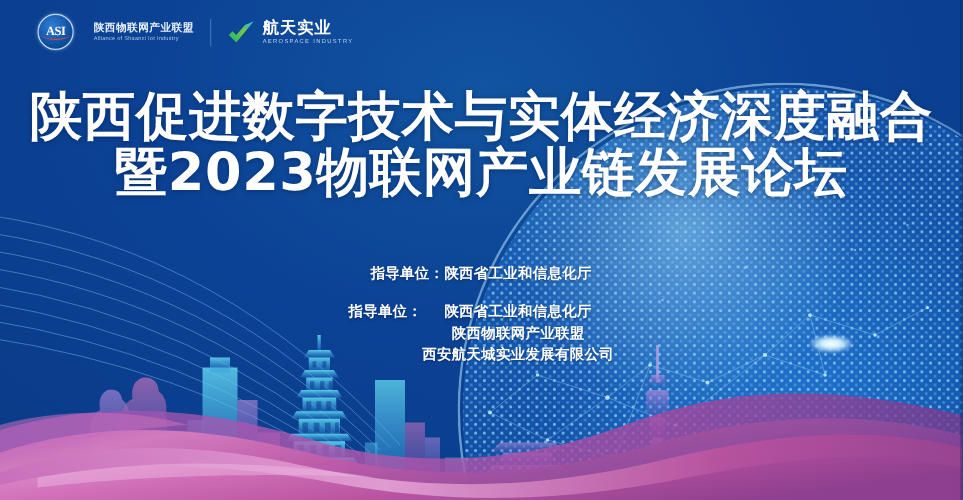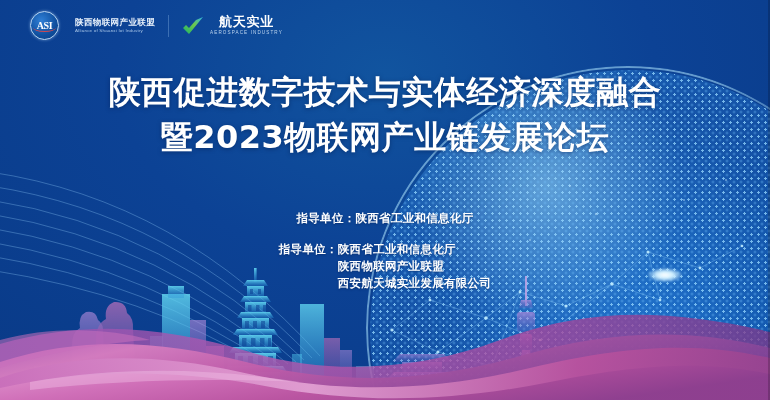--- a/index.html
+++ b/index.html
@@ -72,44 +72,44 @@
   }
   .asi-mark:after{
     content:"";position:absolute;left:2px;top:11px;width:23px;height:8px;
     border-bottom:1.2px solid rgba(230,70,70,.9);border-radius:0 0 50% 50%;
   }
   .asi-txt{display:flex;flex-direction:column;justify-content:center;line-height:1;}
   .asi-cn{font-size:8.5px;color:#e8f1fb;font-weight:bold;letter-spacing:.4px;white-space:nowrap;}
   .asi-en{font-size:4.4px;color:#a8c6e8;letter-spacing:.2px;margin-top:2.5px;white-space:nowrap;
           transform:scaleX(1.02);transform-origin:left;}
   .divider-v{width:1px;height:22px;background:rgba(150,190,235,.35);}
-  .aero-logo{display:flex;align-items:center;gap:6px;text-align:center;}
+  .aero-logo{display:flex;align-items:center;gap:6px;}
   .aero-mark{width:22px;height:22px;position:relative;}
   .aero-txt{display:flex;flex-direction:column;line-height:1;}
   .aero-cn{font-size:13px;color:#ffffff;font-weight:bold;letter-spacing:.8px;white-space:nowrap;}
   .aero-en{font-size:4.6px;color:#bcd4ee;letter-spacing:1.1px;margin-top:3px;white-space:nowrap;}
 
   
   .content{position:absolute;left:0;top:0;width:770px;height:400px;}
   .title{
     position:absolute;left:0;top:70px;width:770px;text-align:center;
     font-family:"DejaVu Sans","Liberation Sans",sans-serif;
-    font-weight:bold;color:#ffffff;font-size:32px;line-height:45px;letter-spacing:.5px;
+    font-weight:bold;color:#ffffff;font-size:42px;line-height:45px;letter-spacing:.5px;
     text-shadow:0 1px 4px rgba(3,30,80,.55);
   }
   .title .l2{display:block;}
   .datebar{
     position:absolute;left:0;top:160px;width:770px;text-align:center;
     font-family:"DejaVu Sans","Liberation Sans",sans-serif;
     font-weight:bold;color:#ffffff;font-size:16px;letter-spacing:1px;
     text-shadow:0 1px 3px rgba(3,30,80,.5);
   }
   .orgs{position:absolute;left:0;top:210px;width:770px;}
   .org-block{display:flex;justify-content:center;margin-bottom:14px;}
-  .org-inner{display:flex;align-items:flex-start;}
+  .org-inner{display:flex;align-items:flex-start;text-align:center;}
   .org-label{
     font-family:"DejaVu Sans","Liberation Sans",sans-serif;
     font-weight:bold;color:#ffffff;font-size:11.5px;line-height:17px;
     white-space:nowrap;letter-spacing:.3px;text-shadow:0 1px 2px rgba(3,30,80,.5);
   }
   .org-list{
     font-family:"DejaVu Sans","Liberation Sans",sans-serif;
     font-weight:bold;color:#ffffff;font-size:11.5px;line-height:17px;
     letter-spacing:.3px;text-shadow:0 1px 2px rgba(3,30,80,.5);
   }

